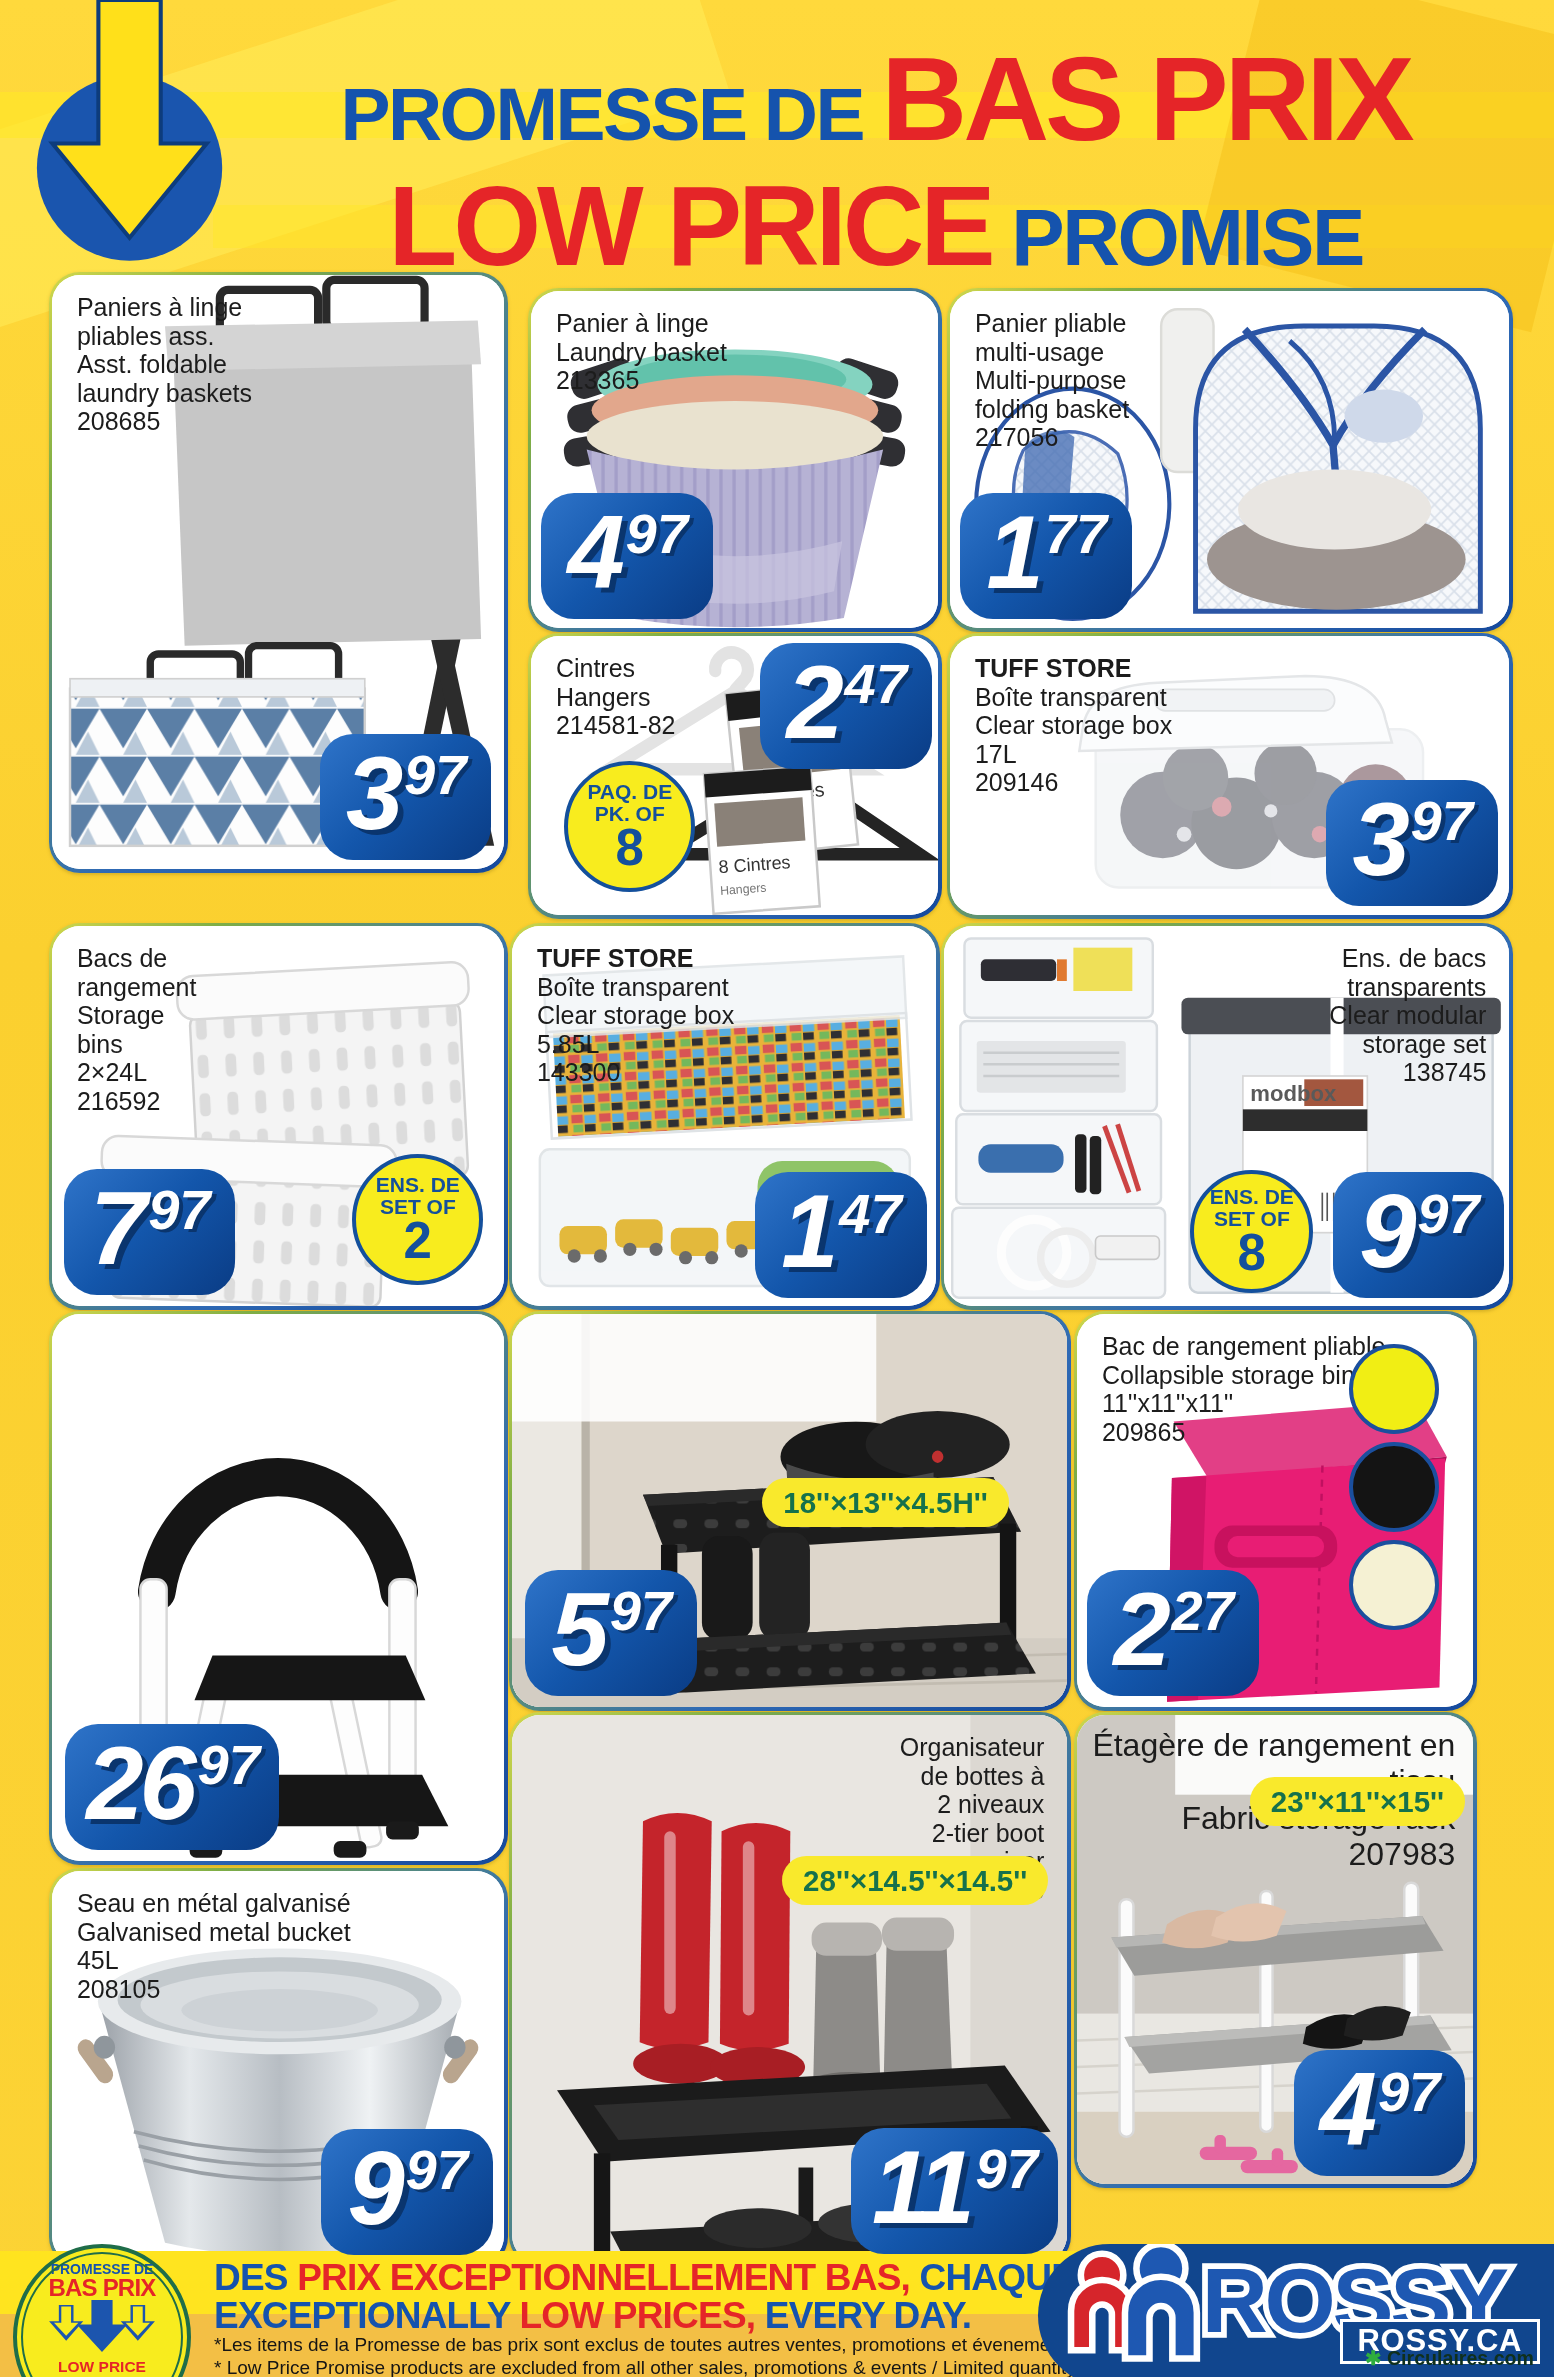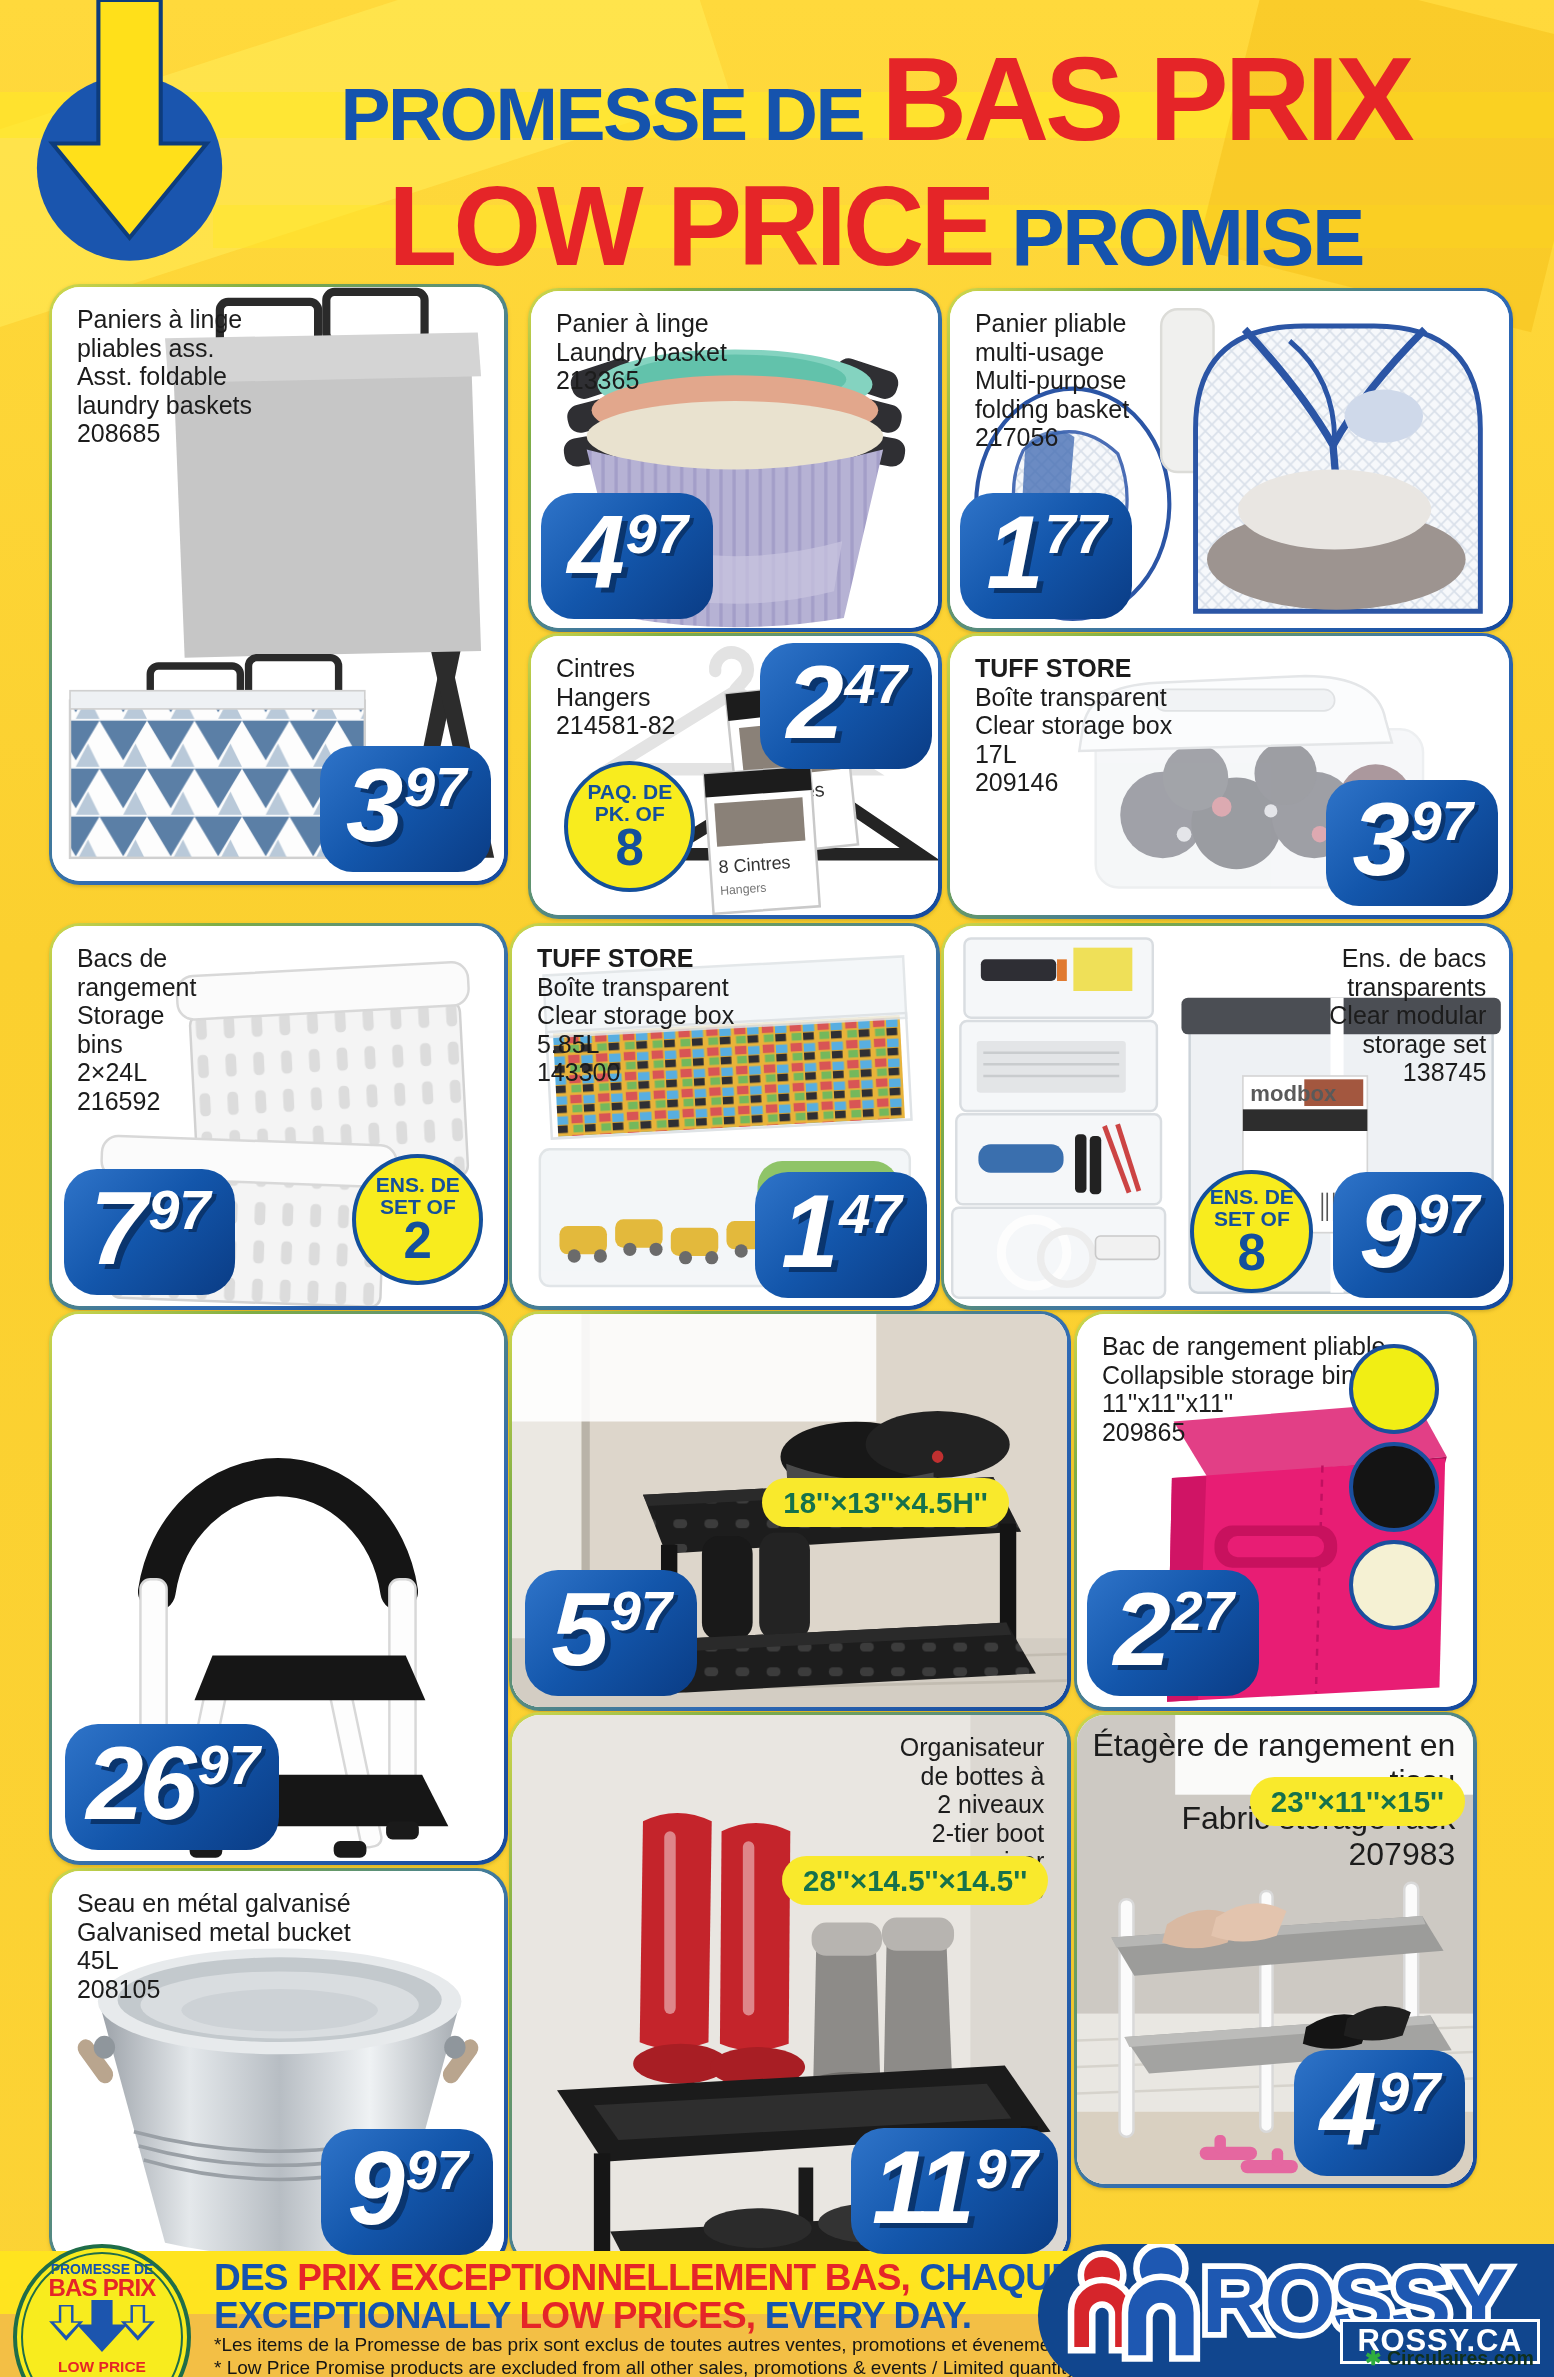--- a/index.html
+++ b/index.html
@@ -83,21 +83,21 @@
 
   <div class="title">
     <div class="t-line t-line1">
       <span class="t-blue fr-small">PROMESSE DE </span><span class="t-red fr-big">BAS PRIX</span>
     </div>
     <div class="t-line t-line2">
       <span class="t-red en-big">LOW PRICE</span><span class="t-blue en-small"> PROMISE</span>
     </div>
   </div>
 
-  <div class="card" style="left:49px;top:284px;width:452px;height:594px;">
+  <div class="card" style="left:49px;top:272px;width:452px;height:594px;">
     <div class="card-inner">
       <div class="photo">
         <svg viewBox="0 0 552 718" preserveAspectRatio="none">
           <defs>
             <pattern id="triA" width="58" height="58" patternUnits="userSpaceOnUse">
               <rect width="58" height="58" fill="#fdfdfd"></rect>
               <polygon points="0,2 29,50 58,2" fill="#5b7fa6"></polygon>
               <polygon points="29,58 44,30 58,58" fill="#b9c9d9"></polygon>
             </pattern>
           </defs>

